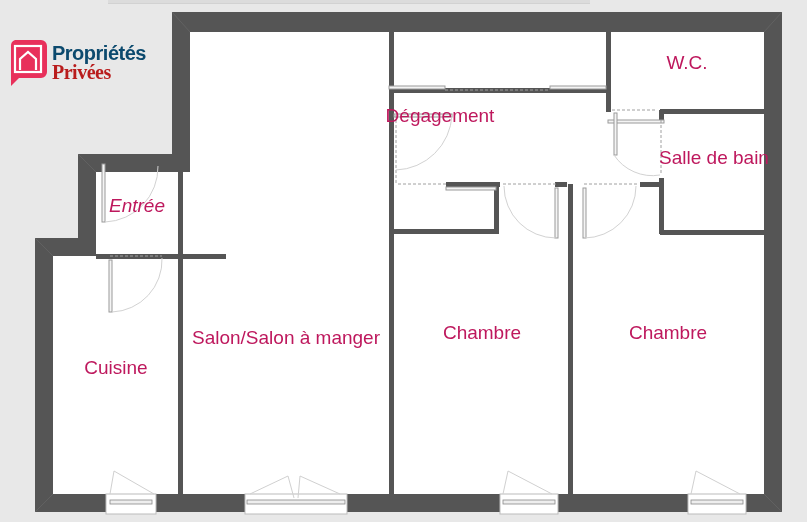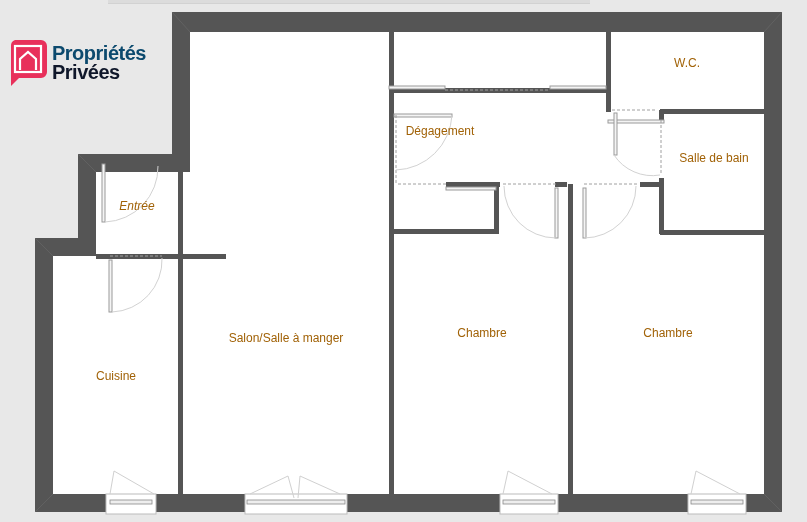--- a/index.html
+++ b/index.html
@@ -16,24 +16,24 @@
     .logo {
       position: absolute; left: 9px; top: 40px; height: 46px;
       display: flex; align-items: center;
     }
     .logo-mark { width: 38px; height: 46px; }
     .logo-text {
       margin-left: 5px; line-height: 19px; font-weight: bold;
       font-size: 20px; letter-spacing: -0.5px;
     }
     .logo-line1 { color: #0c4a6e; display: block; }
-    .logo-line2 { color: #0f172a; display: block; }
+    .logo-line2 { color: #b91c1c; display: block; font-family: Liberation Serif, serif; }
     svg.plan { position: absolute; left: 0; top: 0; }
     .room-label {
-      position: absolute; color: #a16207; font-size: 12px;
+      position: absolute; color: #be185d; font-size: 19px;
       transform: translate(-50%, -50%); white-space: nowrap;
     }
   </style>
 </head>
 <body>
 
 <div class="topbar"></div>
 
 <div class="logo">
   <svg class="logo-mark" viewBox="0 0 38 46">
@@ -145,19 +145,19 @@
     </g>
     <g>
       <rect x="688" y="494" width="58" height="20" fill="#ffffff" stroke="#bbbbbb"></rect>
       <rect x="691" y="500" width="52" height="4" fill="#eeeeee" stroke="#888888" stroke-width="0.8"></rect>
       <polyline points="691,494 696,471 740,494" fill="none" stroke="#d0d0d0"></polyline>
     </g>
   </g>
 </svg>
 
 <div class="room-label" style="left:137px; top:206px;font-style:italic;">Entrée</div>
-<div class="room-label" style="left:116px; top:368px;margin-top:8px;">Cuisine</div>
-<div class="room-label" style="left:286px; top:338px;">Salon/Salle à manger</div>
-<div class="room-label" style="left:440px; top:131px;">Dégagement</div>
+<div class="room-label" style="left:116px; top:368px;">Cuisine</div>
+<div class="room-label" style="left:286px; top:338px;">Salon/Salon à manger</div>
+<div class="room-label" style="left:440px; top:116px;">Dégagement</div>
 <div class="room-label" style="left:687px; top:63px;">W.C.</div>
 <div class="room-label" style="left:714px; top:158px;">Salle de bain</div>
 <div class="room-label" style="left:482px; top:333px;">Chambre</div>
 <div class="room-label" style="left:668px; top:333px;">Chambre</div>
 
 </body></html>

